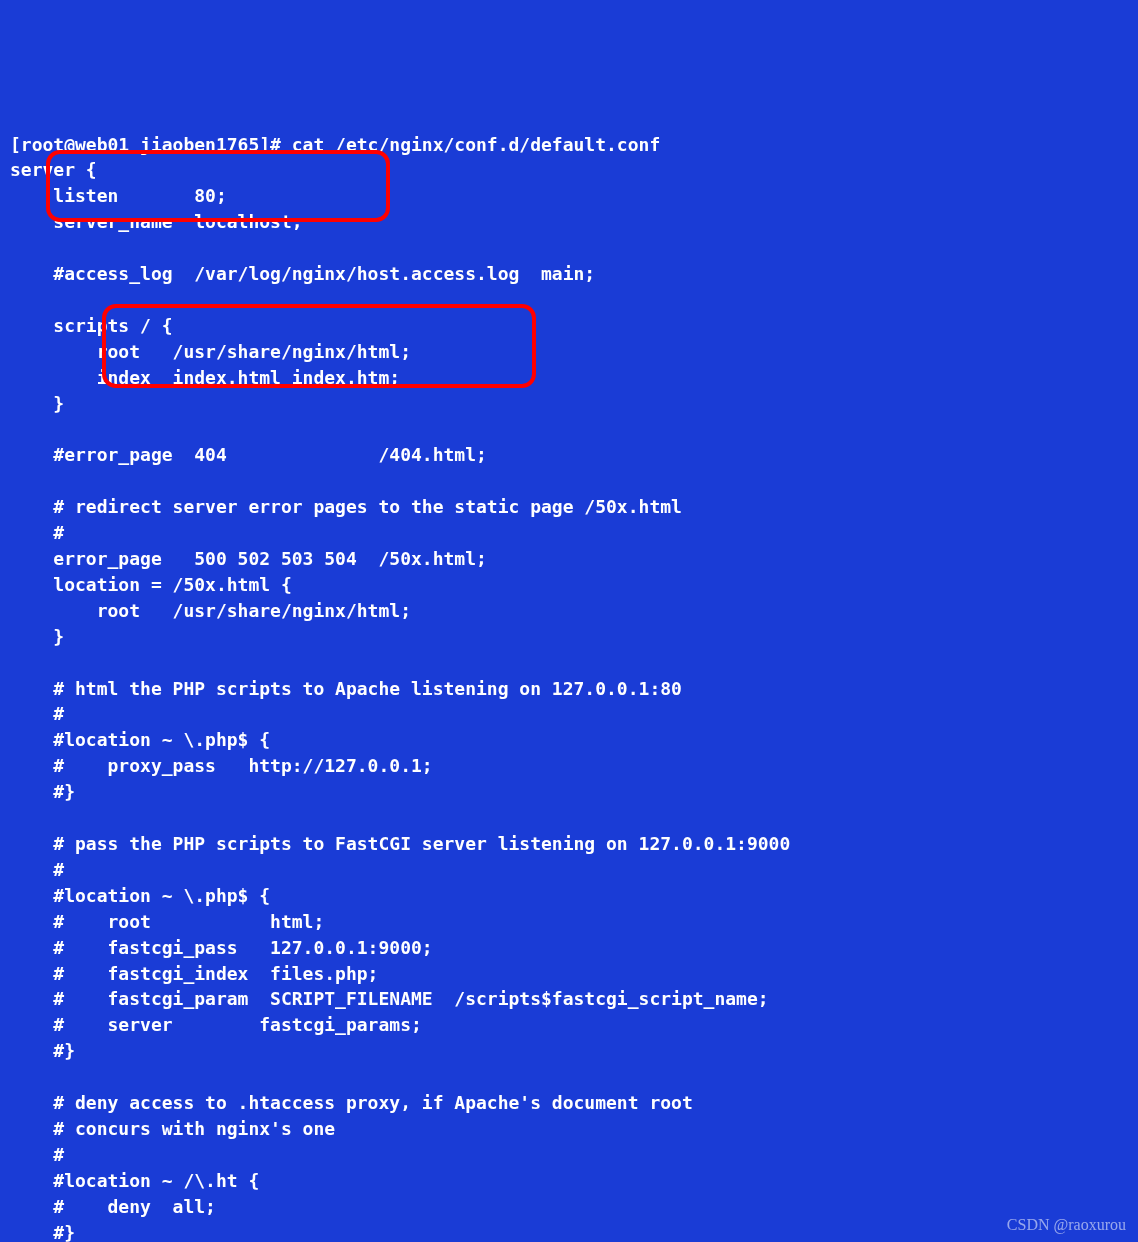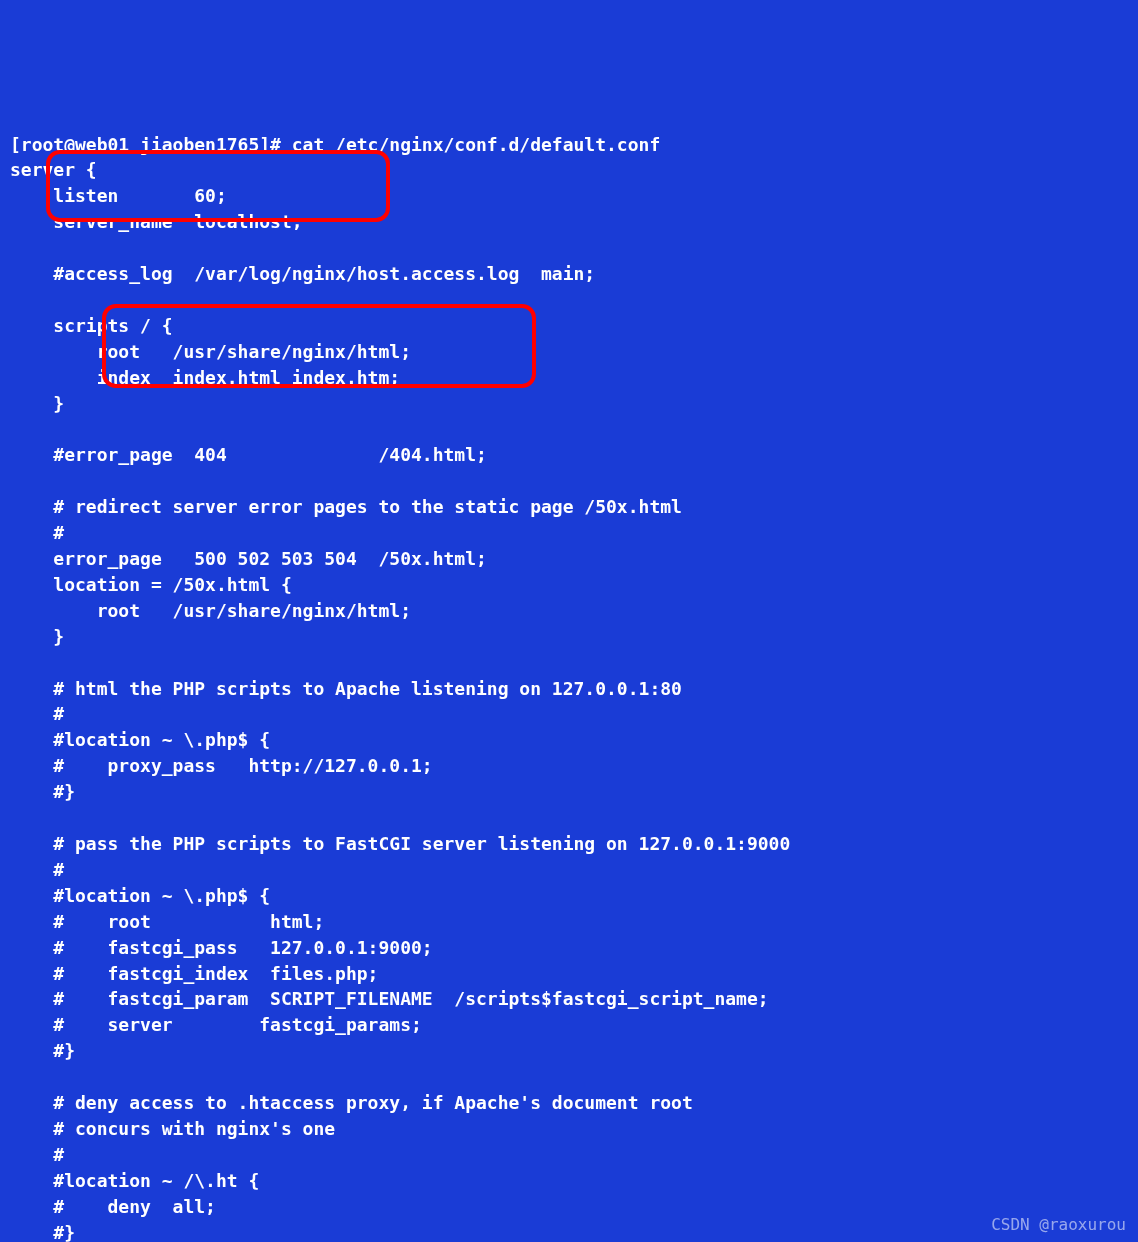--- a/index.html
+++ b/index.html
@@ -42,31 +42,32 @@
       width: 434px;
       height: 84px;
     }
     .watermark {
       position: absolute;
       bottom: 6px;
       right: 12px;
       color: rgba(255,255,255,0.55);
       font-size: 16px;
       font-weight: normal;
+      font-family: Liberation Serif, serif;
     }
   </style>
 </head>
 <body>
 
 
 
 <div class="terminal">
 <span>[root@web01 jiaoben1765]# cat /etc/nginx/conf.d/default.conf</span>
 <span>server {</span>
-<span>    listen       60;</span>
+<span>    listen       80;</span>
 <span>    server_name  localhost;</span>
 <span></span>
 <span>    #access_log  /var/log/nginx/host.access.log  main;</span>
 <span></span>
 <span>    scripts / {</span>
 <span>        root   /usr/share/nginx/html;</span>
 <span>        index  index.html index.htm;</span>
 <span>    }</span>
 <span></span>
 <span>    #error_page  404              /404.html;</span>

